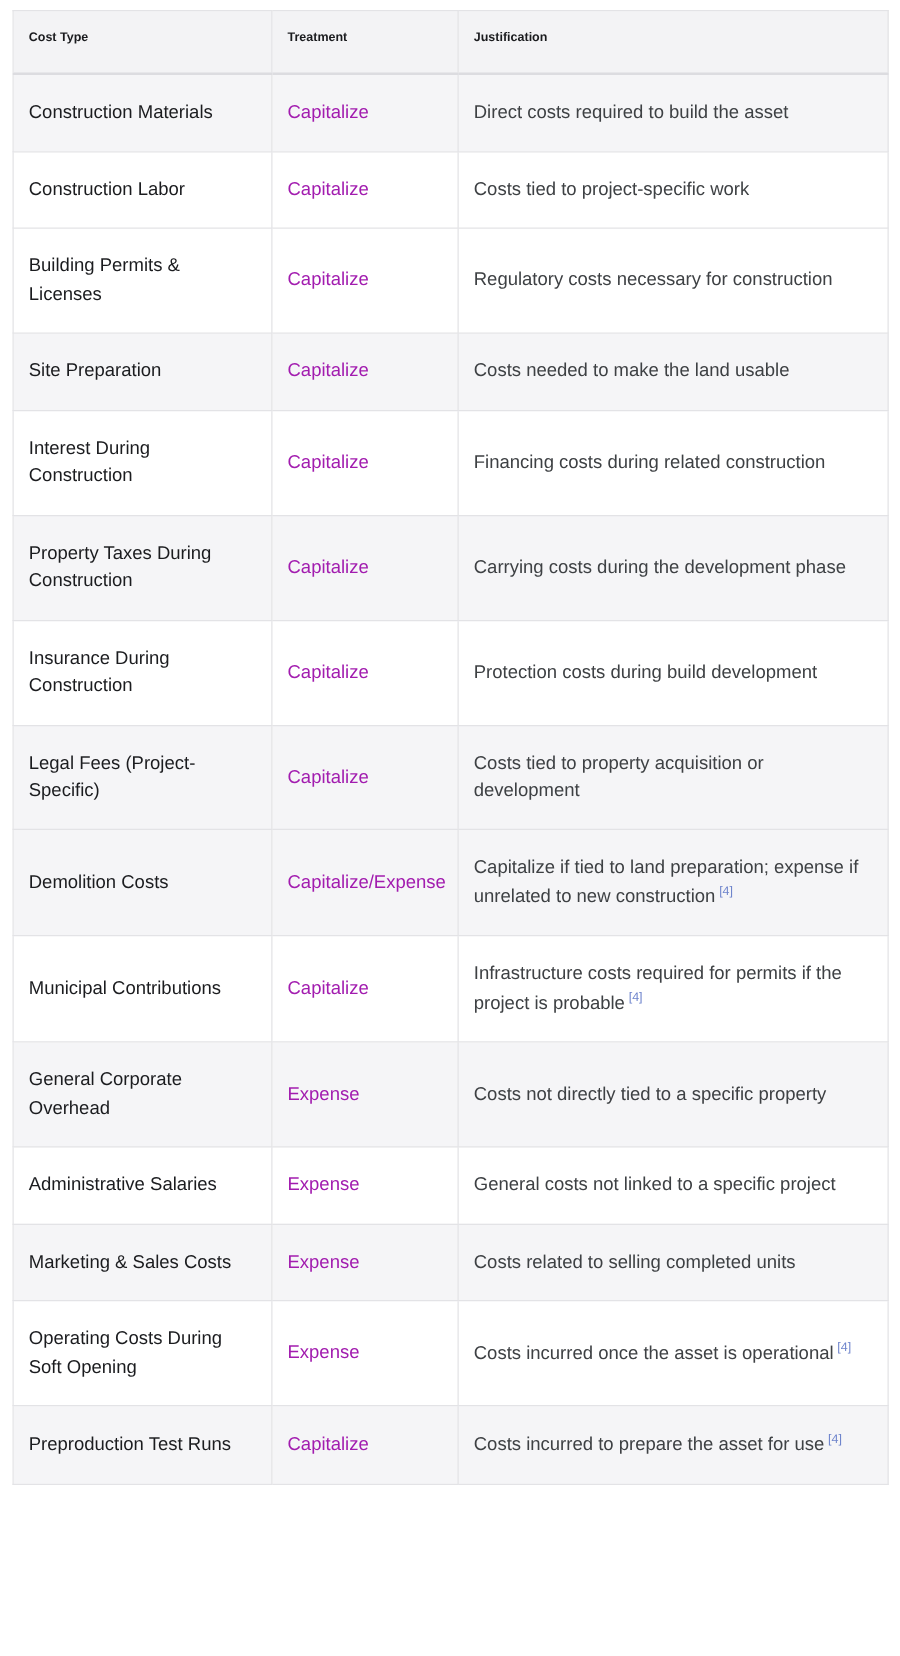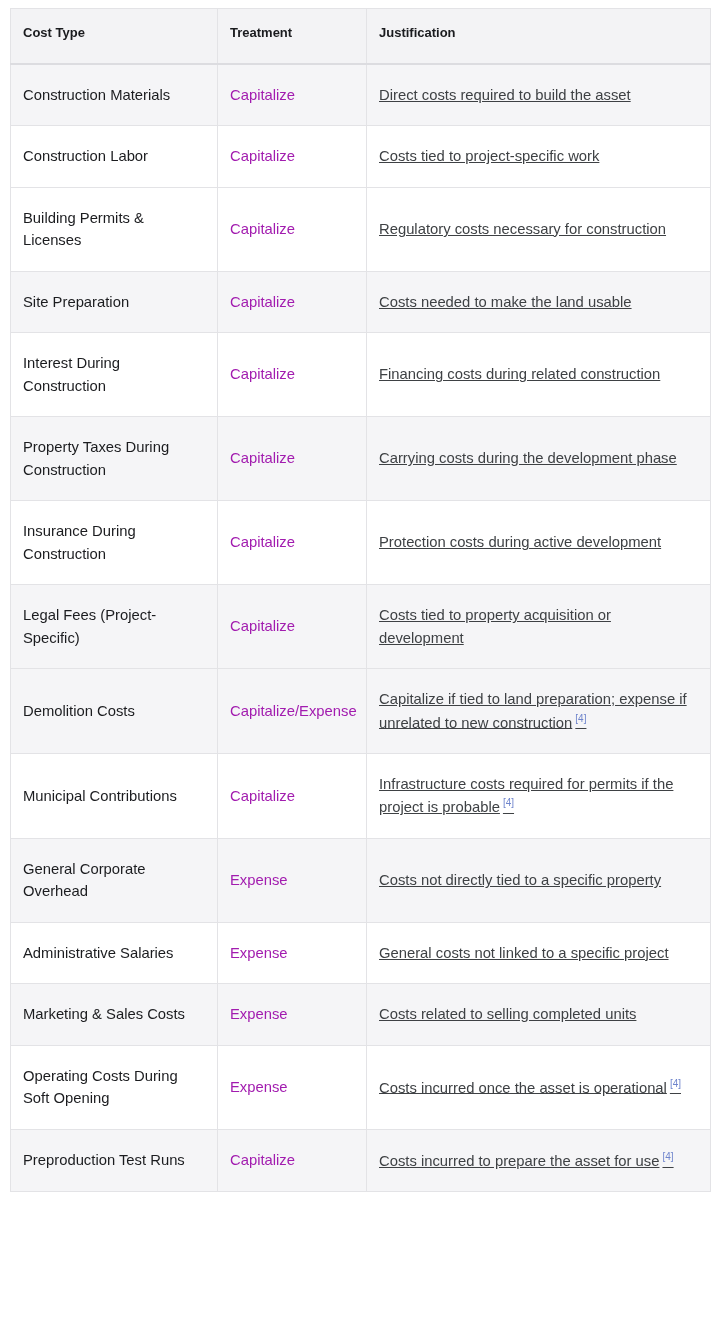--- a/index.html
+++ b/index.html
@@ -32,38 +32,37 @@
     vertical-align: middle;
     font-size: 14.8px;
     line-height: 1.52;
     padding: 19px 12px;
     word-wrap: break-word;
   }
   .cost-table thead th {
     background: #f3f3f5;
     color: #1a1b1e;
     font-weight: 700;
-    font-size: 13px;
+    font-size: 10px;
     padding: 14px 12px 20px 12px;
     border-bottom: 2px solid #dcdce0;
   }
   .cost-table tbody tr.stripe td { background: #f5f5f7; }
   .cost-table tbody tr.plain  td { background: #ffffff; }
 
   td.cell-cost {
     font-weight: 400;
     color: #1b1c1f;
   }
   td.cell-treatment {
     color: #a21caf;
     white-space: nowrap;
   }
   td.cell-justification {
     color: #3e4144;
-    text-decoration: underline;
   }
   sup.citation {
     color: #6e84cc;
     font-size: 10px;
     margin-left: 3px;
     cursor: pointer;
   }
 </style>
 </head>
 <body>
@@ -109,21 +108,21 @@
           <td class="cell-justification"><span>Financing costs during related construction</span></td>
         </tr>
         <tr class="stripe">
           <td class="cell-cost">Property Taxes During Construction</td>
           <td class="cell-treatment">Capitalize</td>
           <td class="cell-justification"><span>Carrying costs during the development phase</span></td>
         </tr>
         <tr class="plain">
           <td class="cell-cost">Insurance During Construction</td>
           <td class="cell-treatment">Capitalize</td>
-          <td class="cell-justification"><span>Protection costs during active development</span></td>
+          <td class="cell-justification"><span>Protection costs during build development</span></td>
         </tr>
         <tr class="stripe">
           <td class="cell-cost">Legal Fees (Project-Specific)</td>
           <td class="cell-treatment">Capitalize</td>
           <td class="cell-justification"><span>Costs tied to property acquisition or development</span></td>
         </tr>
         <tr class="stripe">
           <td class="cell-cost">Demolition Costs</td>
           <td class="cell-treatment">Capitalize/Expense</td>
           <td class="cell-justification"><span>Capitalize if tied to land preparation; expense if unrelated to new construction</span><sup class="citation">[4]</sup></td>

